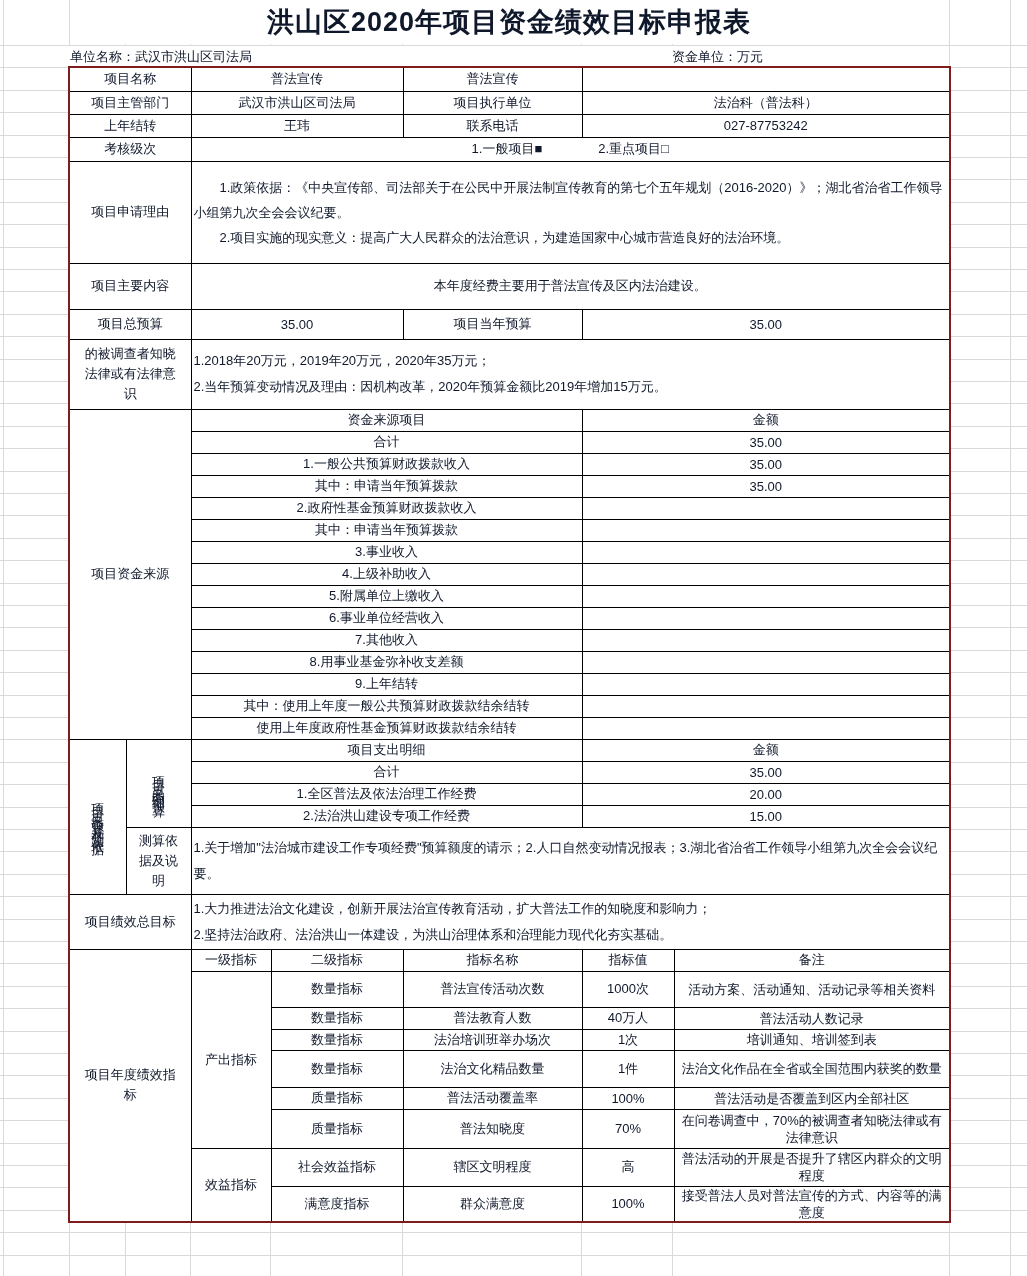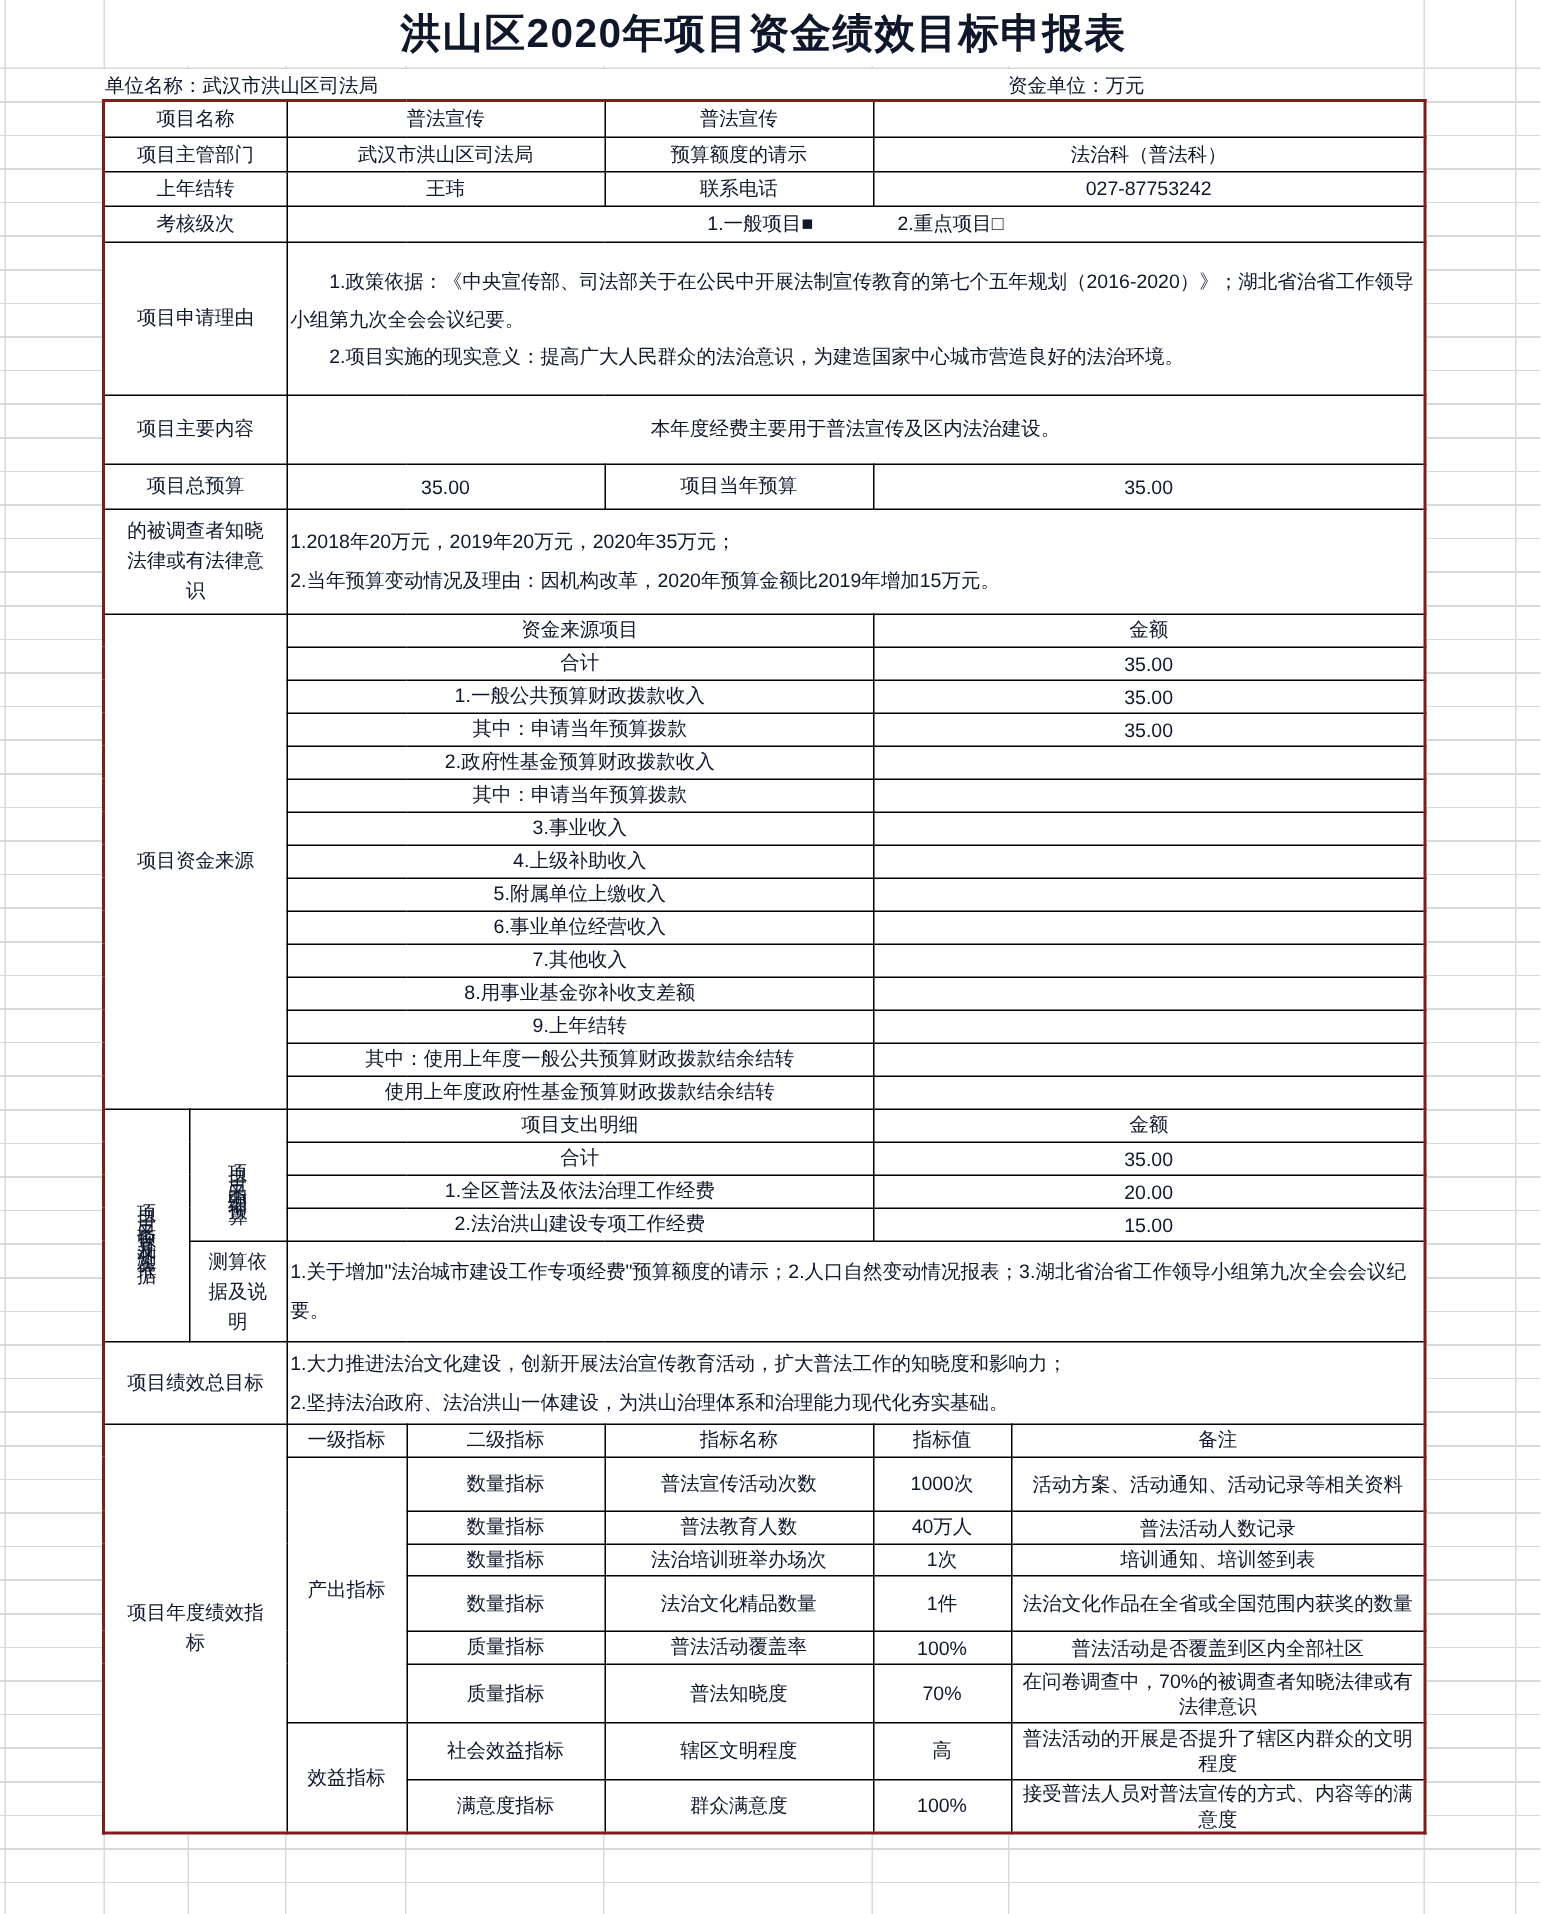--- a/index.html
+++ b/index.html
@@ -79,21 +79,21 @@
     <tbody>
         <tr class="rh24">
       <td colspan="2">项目名称</td>
       <td colspan="2">普法宣传</td>
       <td>普法宣传</td>
       <td colspan="2"></td>
     </tr>
     <tr class="rh23">
       <td colspan="2">项目主管部门</td>
       <td colspan="2">武汉市洪山区司法局</td>
-      <td>预算额度的请示</td>
+      <td>项目执行单位</td>
       <td colspan="2">法治科（普法科）</td>
     </tr>
     <tr class="rh23">
       <td colspan="2">上年结转</td>
       <td colspan="2">王玮</td>
       <td>联系电话</td>
       <td colspan="2">027-87753242</td>
     </tr>
 
     <tr class="rh24">

